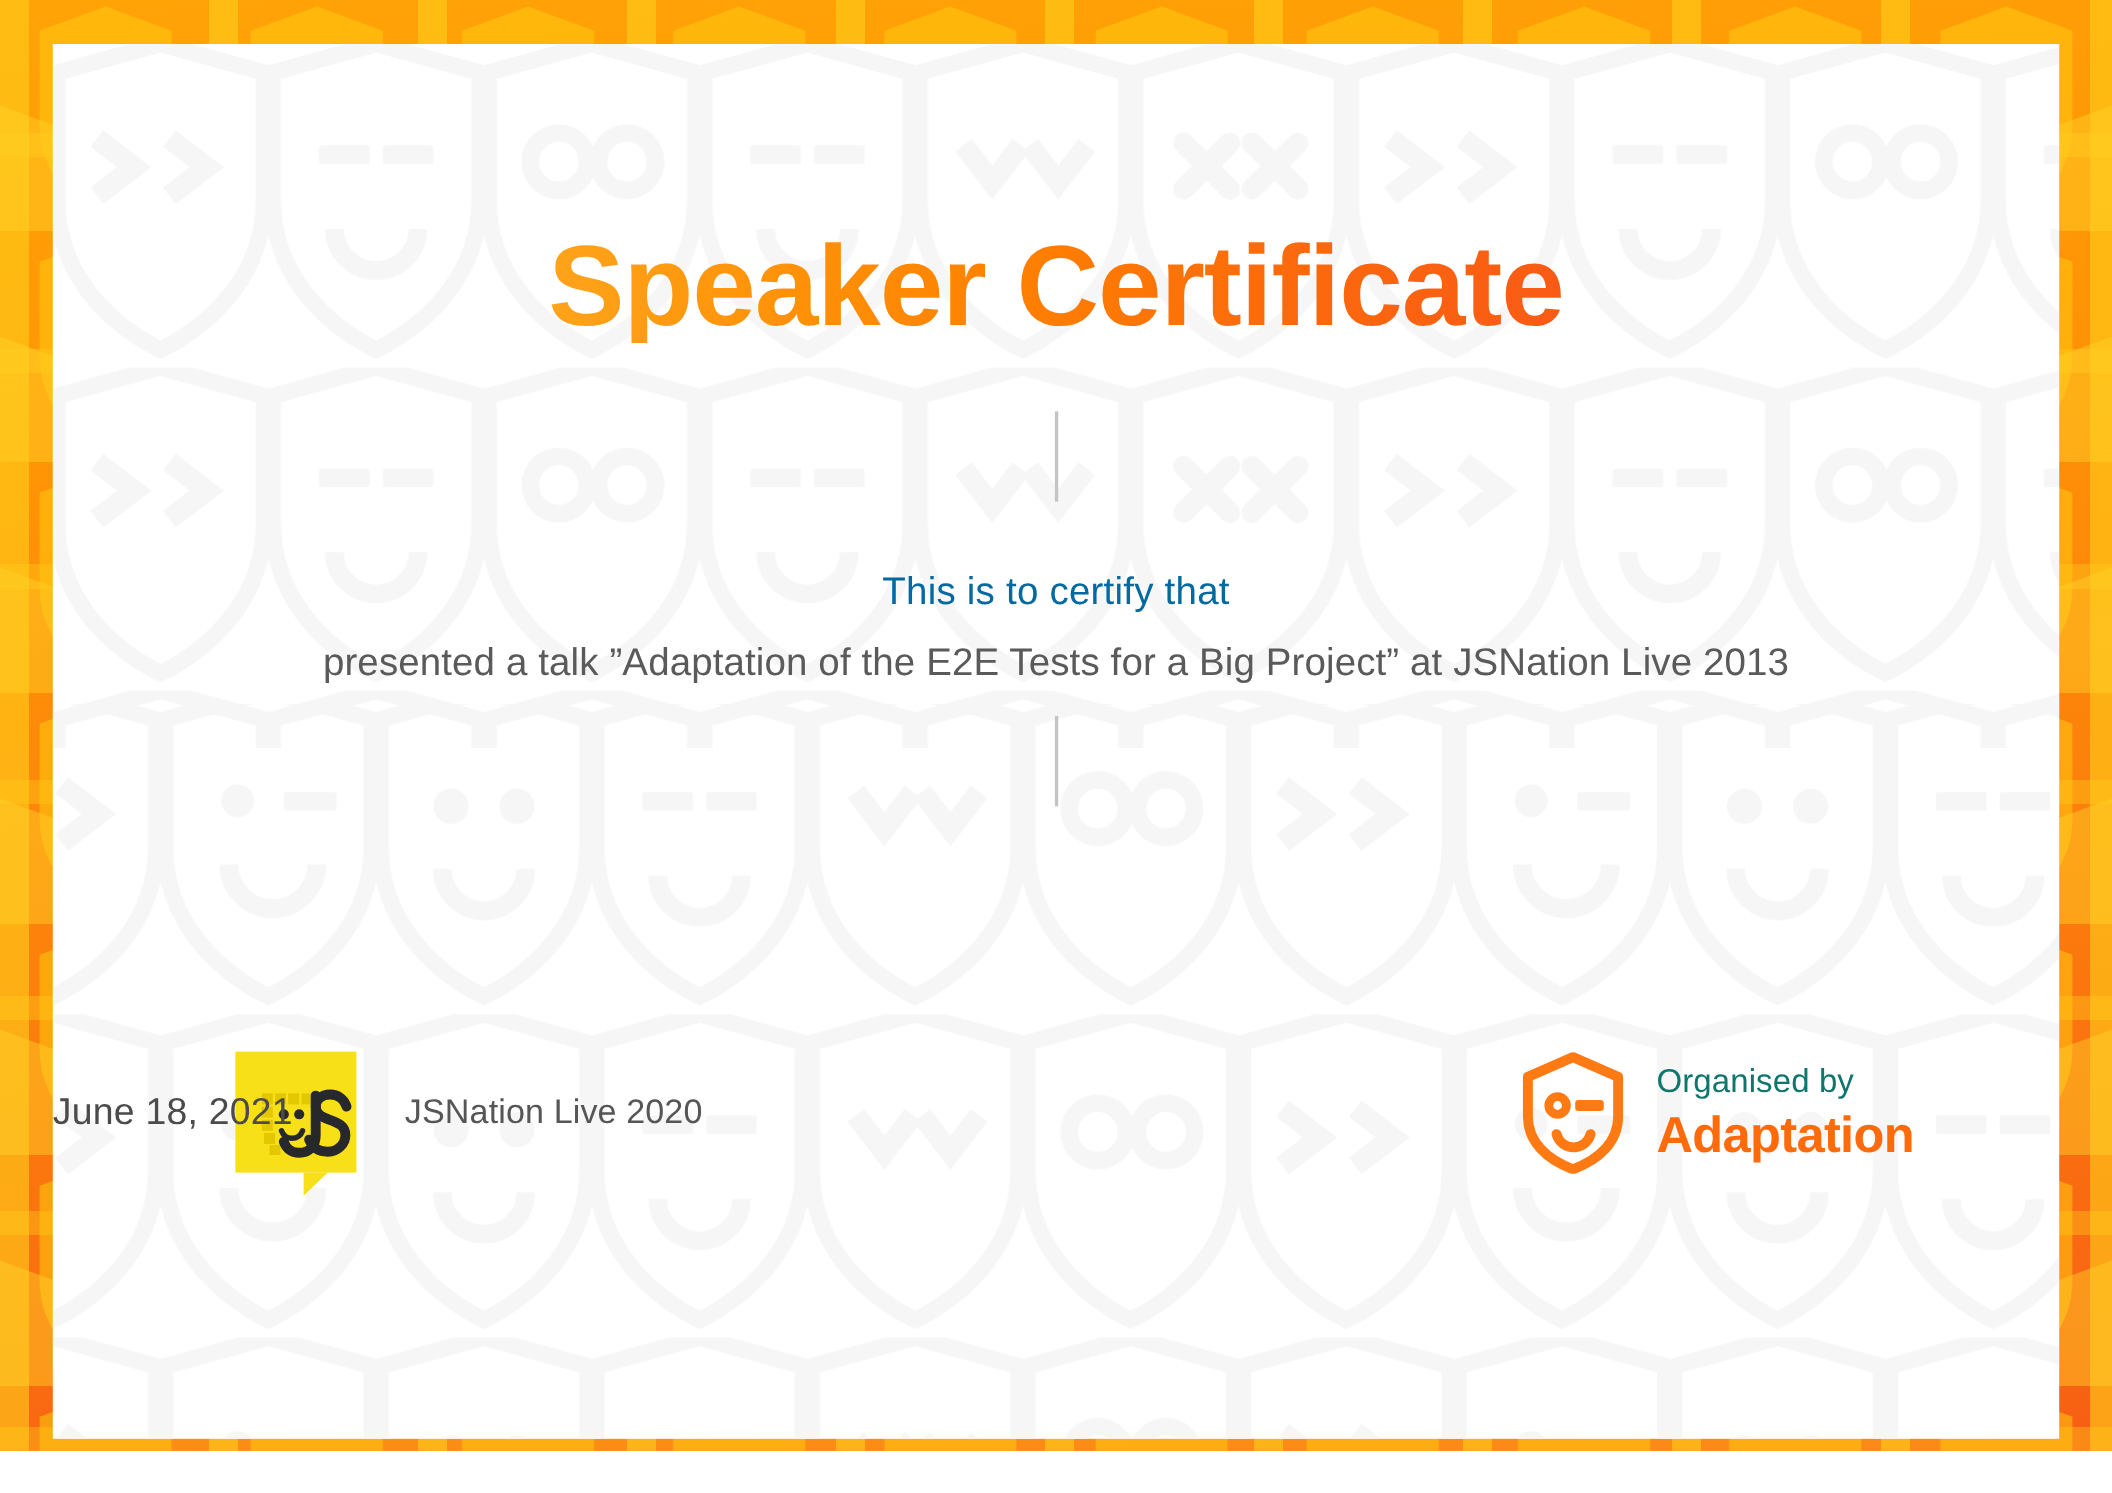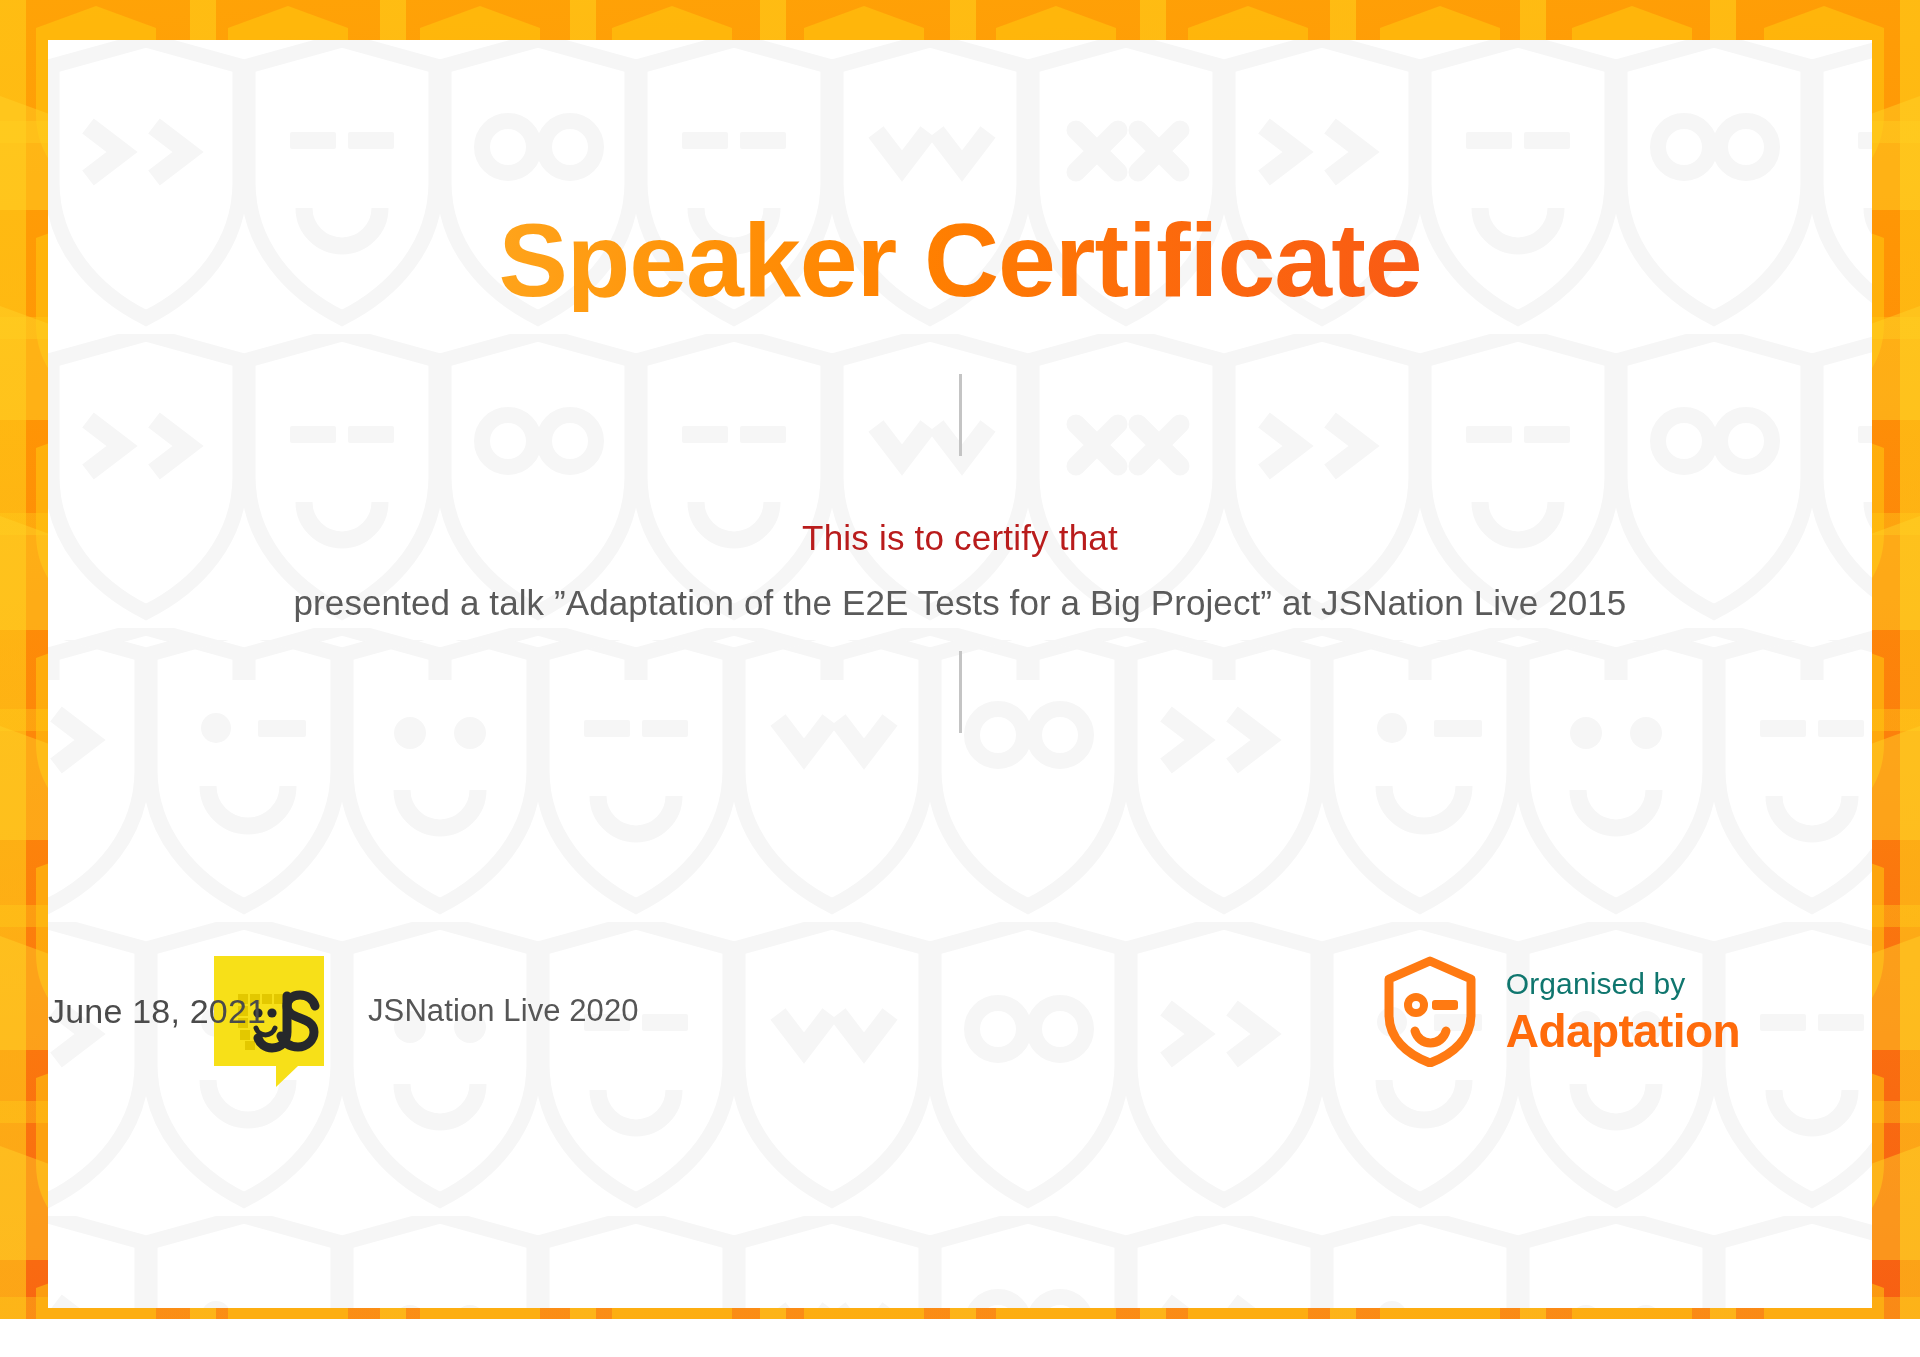--- a/index.html
+++ b/index.html
@@ -87,21 +87,21 @@
     background: #C4C4C4;
   }
   .divider-top { margin-top: 62px; }
   .divider-bottom { margin-top: 28px; }
 
   
   .certify-line {
     margin-top: 62px;
     font-size: 35px;
     font-weight: 400;
-    color: #b91c1c;
+    color: #0369a1;
     letter-spacing: 0.2px;
   }
 
   .recipient-name {
     margin-top: 20px;
     font-size: 47px;
     font-weight: 700;
     color: #111111;
     letter-spacing: -0.3px;
   }
@@ -317,21 +317,21 @@
 
     <div class="card-content">
 
       <h1 class="title">Speaker Certificate</h1>
 
       <div class="divider divider-top"></div>
 
       <div class="certify-line">This is to certify that</div>
 
 
-      <div class="talk-line">presented a talk ”Adaptation of the E2E Tests for a Big Project” at JSNation Live 2015</div>
+      <div class="talk-line">presented a talk ”Adaptation of the E2E Tests for a Big Project” at JSNation Live 2013</div>
 
       <div class="divider divider-bottom"></div>
 
     </div>
 
     <div class="footer">
 
       <div class="footer-left">
         <div class="js-logo">
           <svg viewBox="0 0 110 110" aria-hidden="true">

